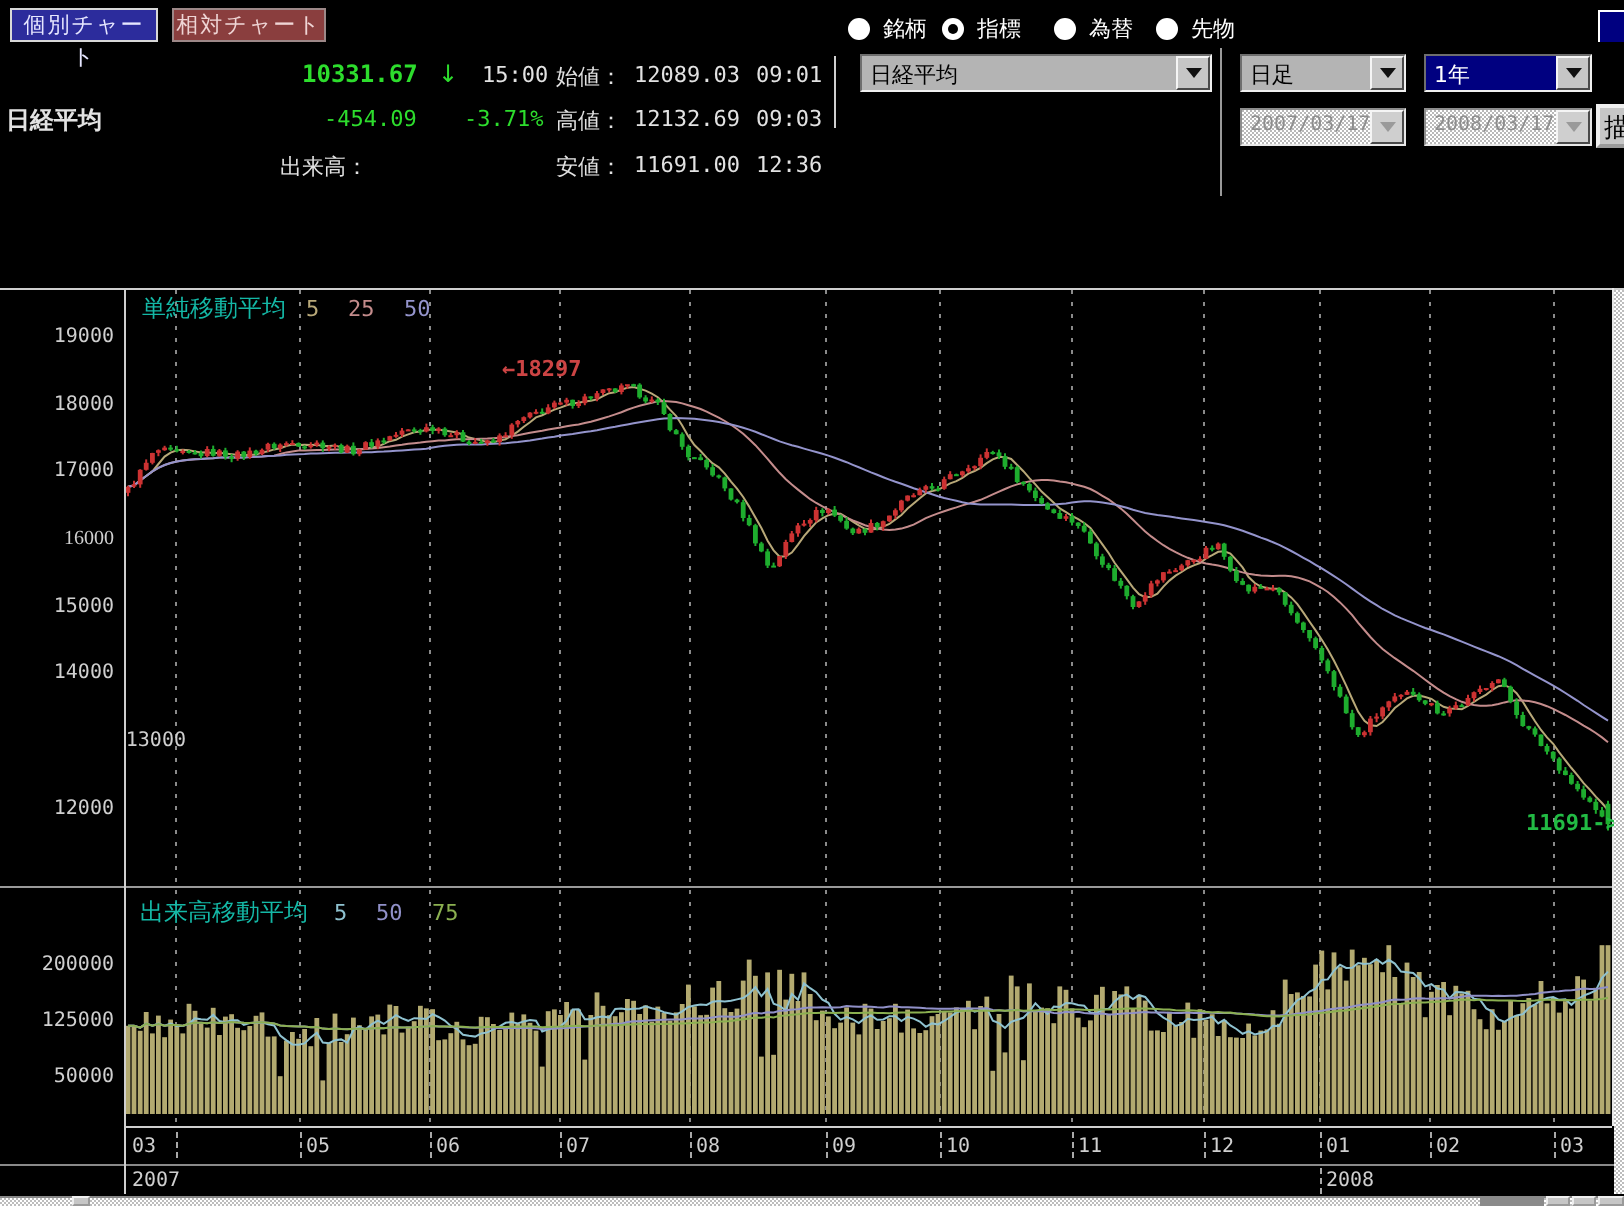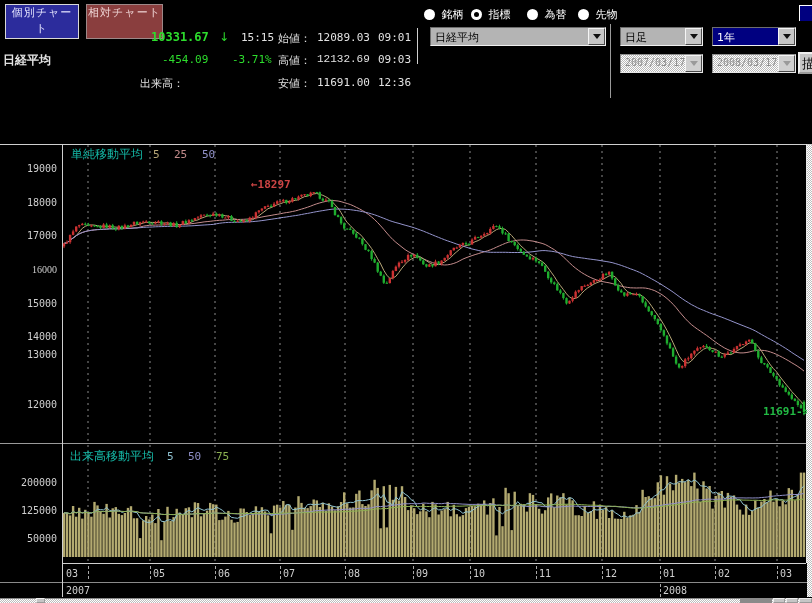--- a/index.html
+++ b/index.html
@@ -9,21 +9,21 @@
     font-family:"DejaVu Sans","Liberation Sans",sans-serif;
     -webkit-font-smoothing:none;
   }
   .abs{position:absolute;}
   .mono{font-family:"DejaVu Sans Mono","Liberation Mono",monospace;}
   .grn{color:#2ddd2d;}
   .wht{color:#e2e2e2;}
   .lbl{font-size:11px;}
   .num{font-size:11px;letter-spacing:0;}
   
-  .tab{position:absolute;top:4px;height:35px;box-sizing:border-box;font-size:11px;
+  .tab{position:absolute;top:4px;height:17px;box-sizing:border-box;font-size:11px;
        letter-spacing:1px;text-align:center;line-height:16px;cursor:default;}
   .tab-active{left:5px;width:74px;background:#2c2c9c;border:1px solid #d8d8d8;color:#e6e6ff;}
   .tab-idle{left:86px;width:77px;background:#8a3e3e;border:1px solid #9d8888;color:#efd5d5;}
   
   .radio-item{position:absolute;top:7px;height:13px;color:#fff;font-size:11px;}
   .radio{display:inline-block;width:11px;height:11px;border-radius:50%;background:#fff;
          vertical-align:middle;position:relative;margin-right:3px;}
   .radio.sel::after{content:"";position:absolute;left:3px;top:3px;width:5px;height:5px;
          border-radius:50%;background:#000;}
   .radio-label{vertical-align:middle;}
@@ -65,31 +65,31 @@
 </head>
 <body>
 
 <div class="tab tab-active">個別チャート</div>
 <div class="tab tab-idle">相対チャート</div>
 
 <div class="abs wht lbl" style="left:3px;top:52px;font-weight:bold;font-size:12px;">日経平均</div>
 
 <div class="abs mono grn" style="left:151px;top:30px;font-size:12px;font-weight:bold;">10331.67</div>
 <div class="abs grn" style="left:219px;top:30px;font-size:12px;">↓</div>
-<div class="abs mono wht num" style="left:241px;top:31px;">15:15</div>
+<div class="abs mono wht num" style="left:241px;top:31px;">15:00</div>
 <div class="abs mono grn num" style="left:162px;top:53px;">-454.09</div>
 <div class="abs mono grn num" style="left:232px;top:53px;">-3.71%</div>
 <div class="abs wht lbl" style="left:140px;top:76px;">出来高：</div>
 
 <div class="abs wht lbl" style="left:278px;top:31px;">始値：</div>
 <div class="abs mono wht num" style="left:317px;top:31px;">12089.03</div>
 <div class="abs mono wht num" style="left:378px;top:31px;">09:01</div>
 
 <div class="abs wht lbl" style="left:278px;top:53px;">高値：</div>
-<div class="abs mono wht num" style="left:317px;top:53px;font-family:Liberation Mono, monospace;">12132.69</div>
+<div class="abs mono wht num" style="left:317px;top:53px;">12132.69</div>
 <div class="abs mono wht num" style="left:378px;top:53px;">09:03</div>
 
 <div class="abs wht lbl" style="left:278px;top:76px;">安値：</div>
 <div class="abs mono wht num" style="left:317px;top:76px;">11691.00</div>
 <div class="abs mono wht num" style="left:378px;top:76px;">12:36</div>
 
 <div class="vline" style="left:417px;top:28px;height:36px;background:#cfcfcf;"></div>
 <div class="vline" style="left:610px;top:24px;height:74px;background:#9a9a9a;"></div>
 
 <div class="radio-item" style="left:424px;">
@@ -911,21 +911,21 @@
       <line x1="62.5" y1="144" x2="62.5" y2="597" stroke="#cfcfcf"></line>
       <line x1="806.5" y1="144" x2="806.5" y2="563" stroke="#e8e8e8"></line>
     </svg>
   <div id="axis-layer">
       <div class="ytick" style="top: 163px;">19000</div>
       <div class="ytick" style="top: 197px;">18000</div>
       <div class="ytick" style="top: 230px;">17000</div>
       <div class="ytick" style="top: 264px; font-family: Liberation Serif, serif;">16000</div>
       <div class="ytick" style="top: 298px;">15000</div>
       <div class="ytick" style="top: 331px;">14000</div>
-      <div class="ytick" style="top: 349px;">13000</div>
+      <div class="ytick" style="top: 365px; padding-left: 36px;">13000</div>
       <div class="ytick" style="top: 399px;">12000</div>
       <div class="ytick" style="top: 477px;">200000</div>
       <div class="ytick" style="top: 505px;">125000</div>
       <div class="ytick" style="top: 533px;">50000</div>
       <div class="xmon" style="left: 66px; top: 568px;">03</div>
       <div class="vdash" style="left: 88px; top: 566px;"></div>
       <div class="vdash" style="left: 150px; top: 566px;"></div>
       <div class="xmon" style="left: 153px; top: 568px;">05</div>
       <div class="vdash" style="left: 215px; top: 566px;"></div>
       <div class="xmon" style="left: 218px; top: 568px; text-align: center;">06</div>

